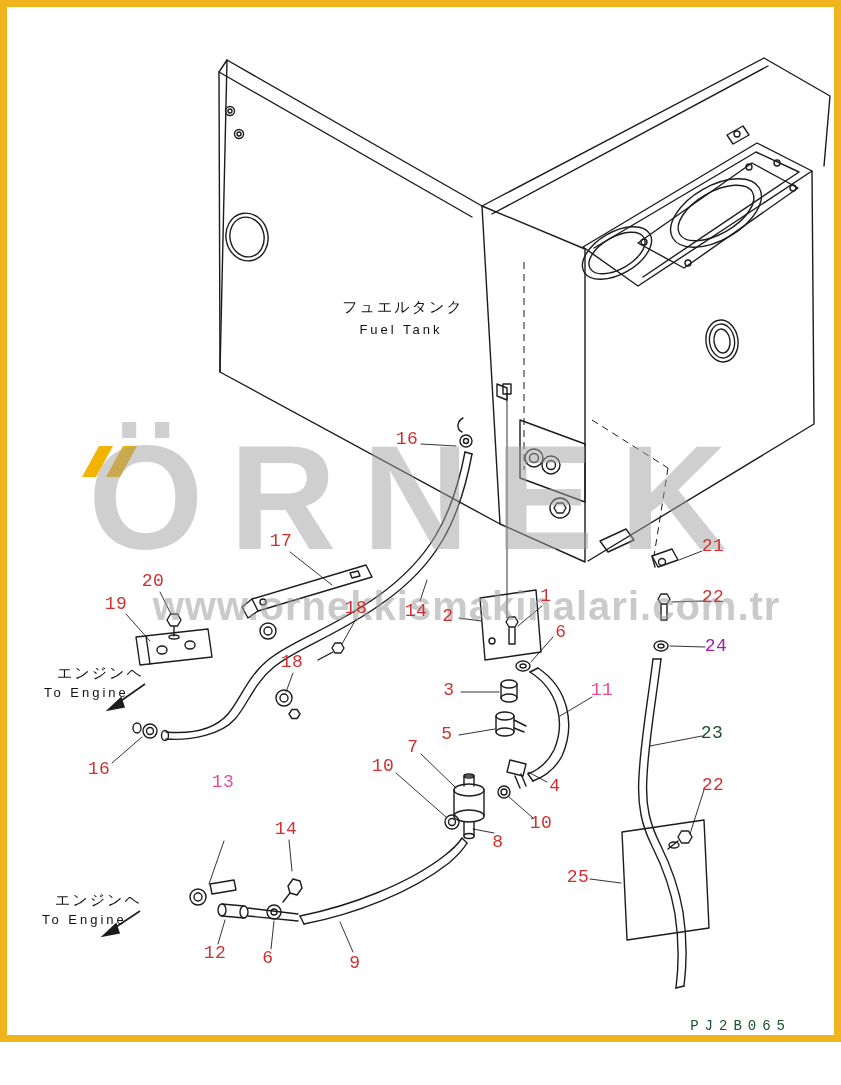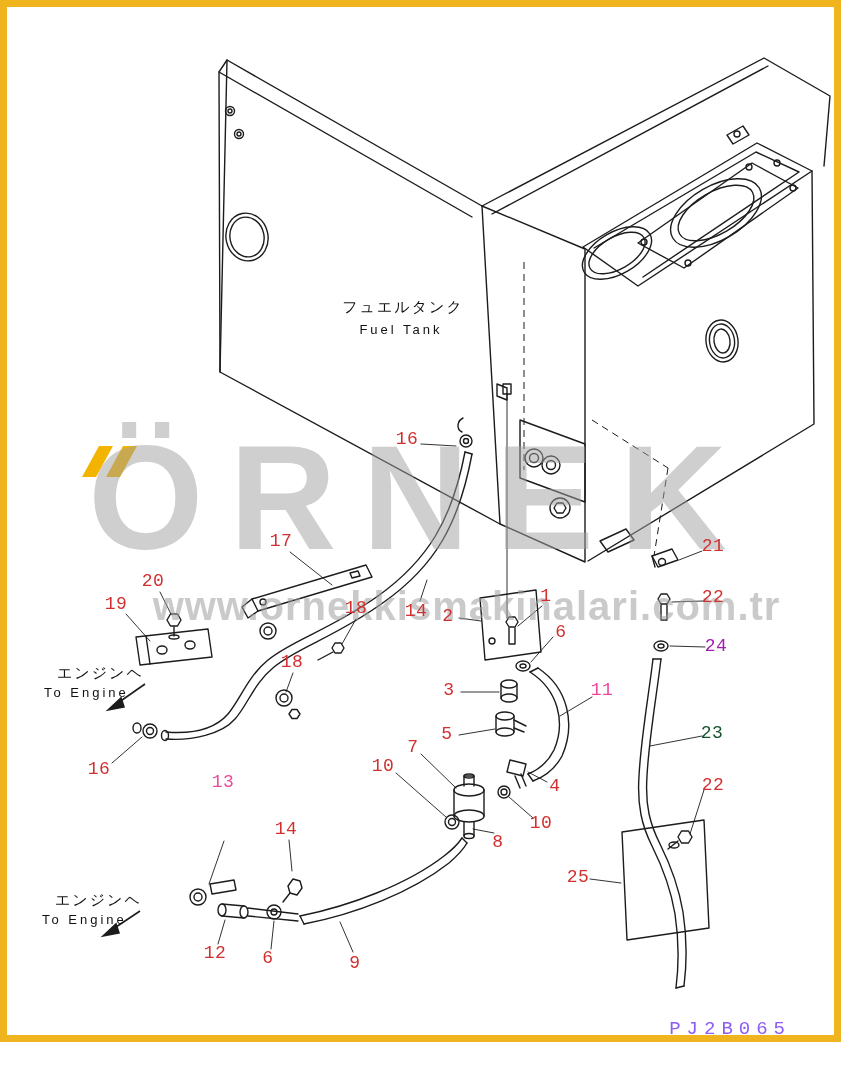--- a/index.html
+++ b/index.html
@@ -12,22 +12,22 @@
   .callout{
     position:absolute;transform:translate(-50%,-50%);
     font-size:18px;font-weight:400;z-index:6;letter-spacing:0.5px;
     font-family:Liberation Mono, monospace;
   }
   .wm{position:absolute;font-weight:bold;color:#a0a0a0;white-space:nowrap;z-index:4;}
   .wm-main{left:50%;top:424px;transform:translateX(-50%);font-size:148px;letter-spacing:26px;opacity:.5;line-height:1;}
   .wm-url{left:50%;top:584px;transform:translateX(-50%);font-size:40px;letter-spacing:1px;opacity:.55;margin-left:46px;}
   .wm-logo{position:absolute;left:66px;top:444px;z-index:4;}
   .part-code{
-    position:absolute;right:50px;top:1018px;z-index:5;color:#8b5cf6;
-    font-family:"Liberation Mono",monospace;font-size:19px;letter-spacing:6px;
+    position:absolute;right:50px;top:1018px;z-index:5;color:#14532d;
+    font-family:"Liberation Mono",monospace;font-size:14px;letter-spacing:6px;
   }
   text.jp{font-size:15px;letter-spacing:2px;fill:#111;}
   text.en{font-size:13px;letter-spacing:3px;fill:#111;}
 </style>
 </head>
 <body>
 
 <div class="page">
 
   <svg class="diagram" width="841" height="1085" viewBox="0 0 841 1085">

